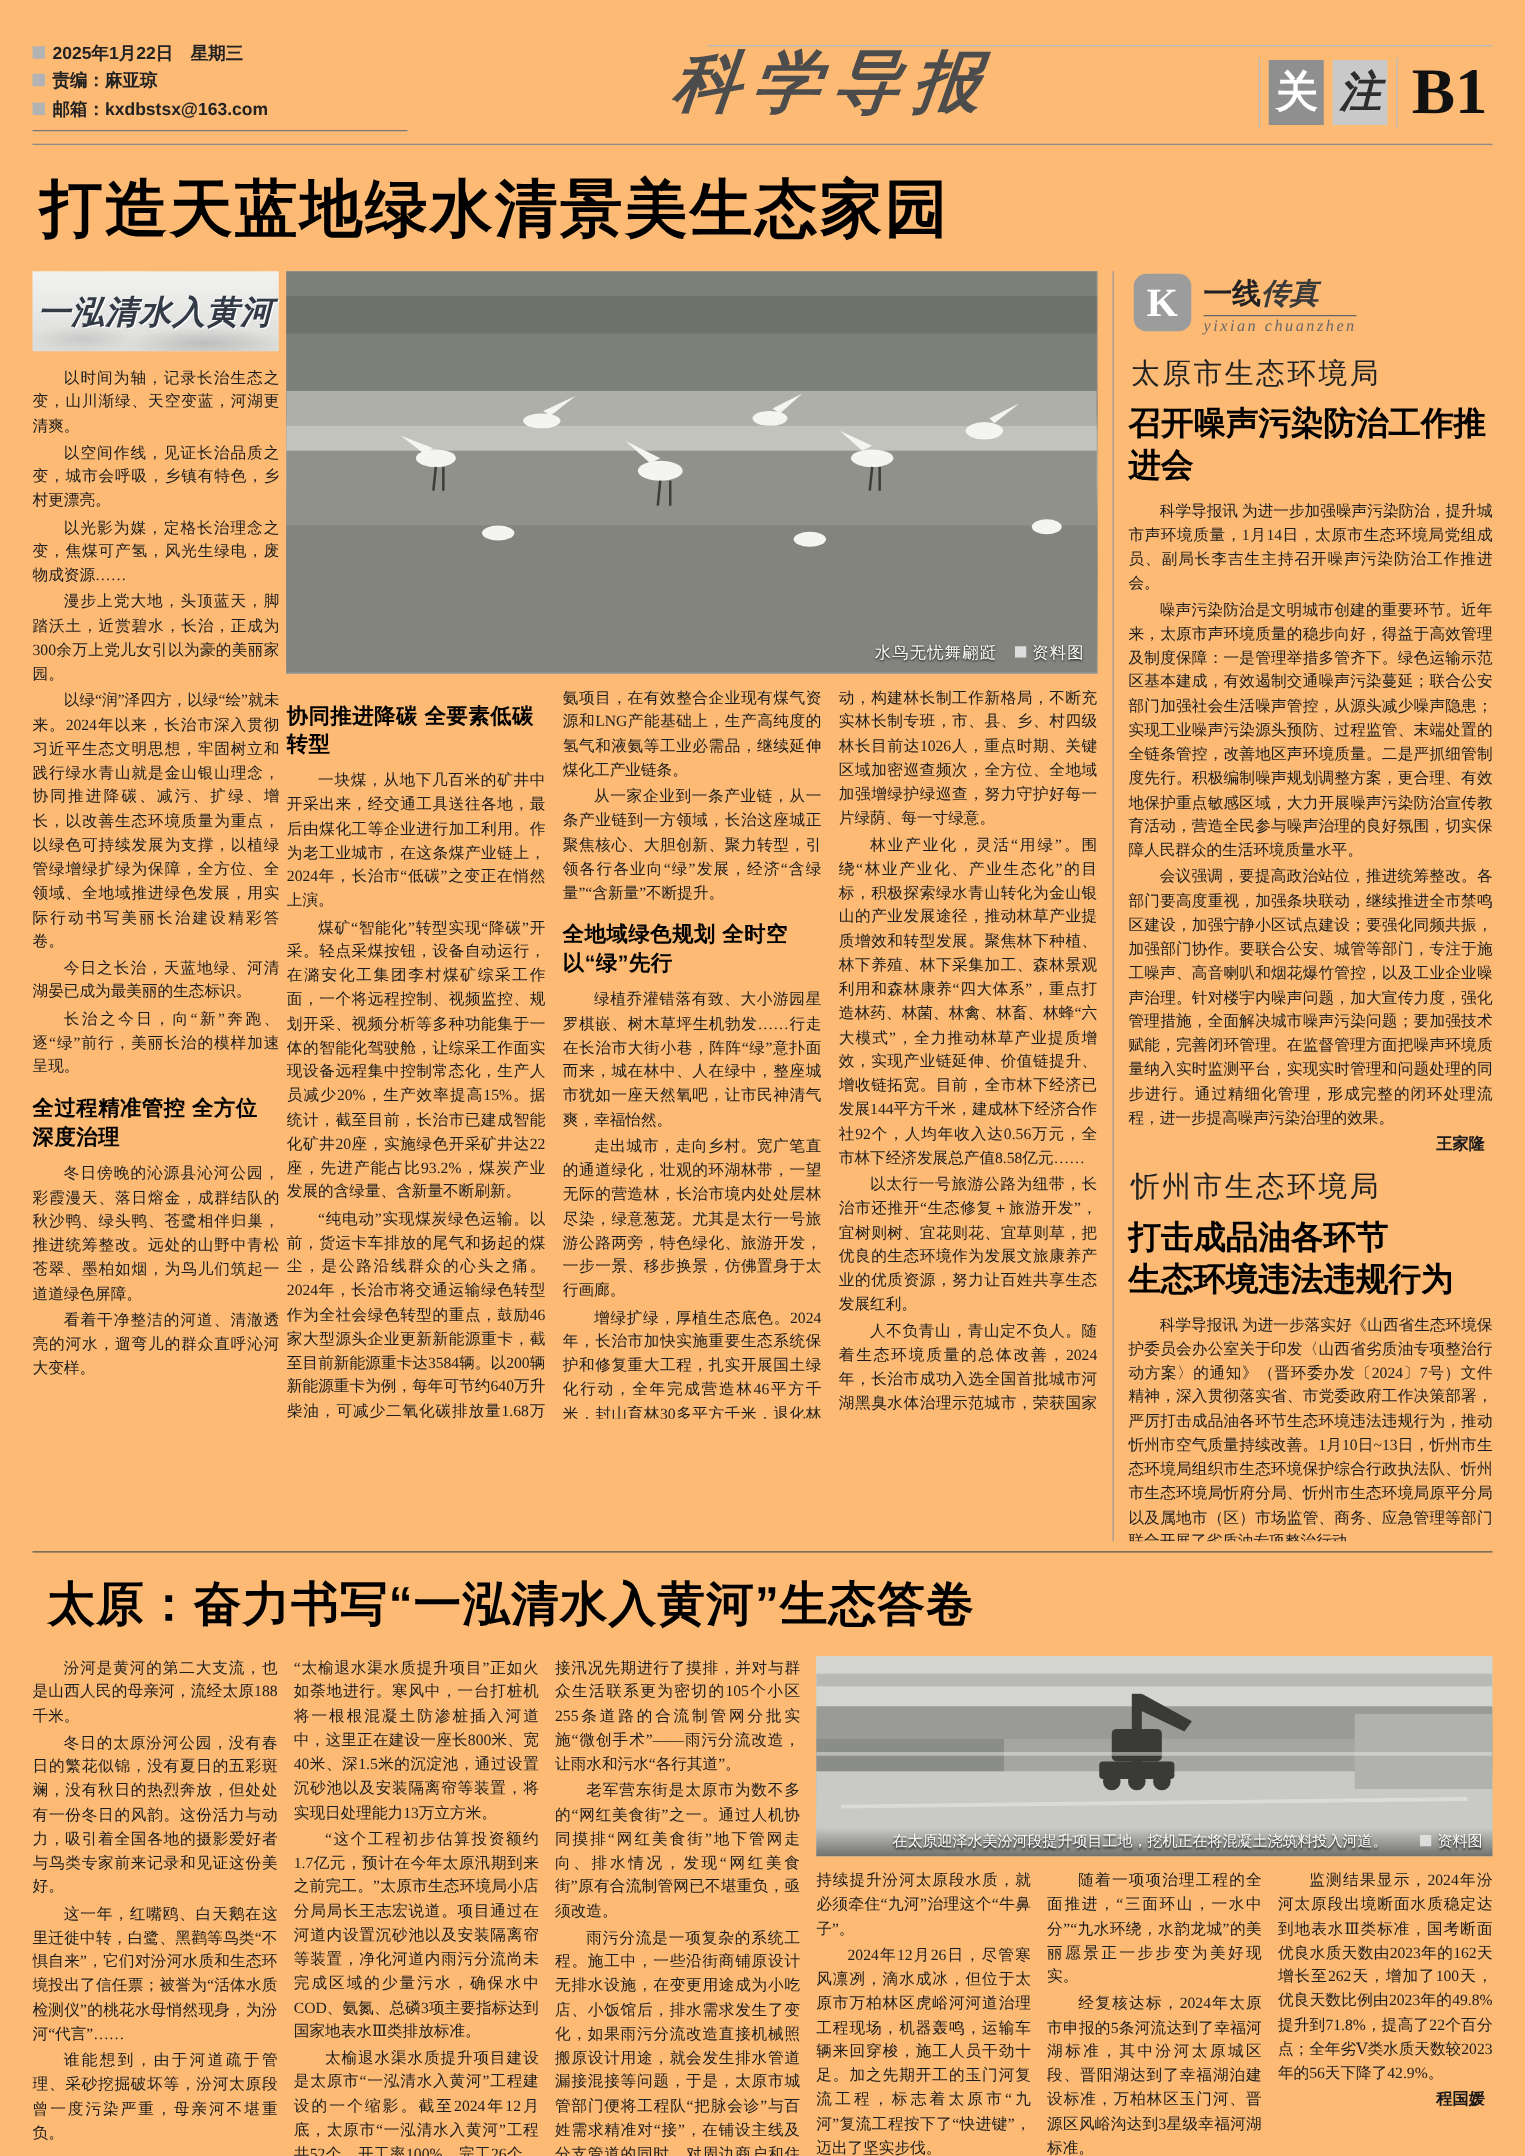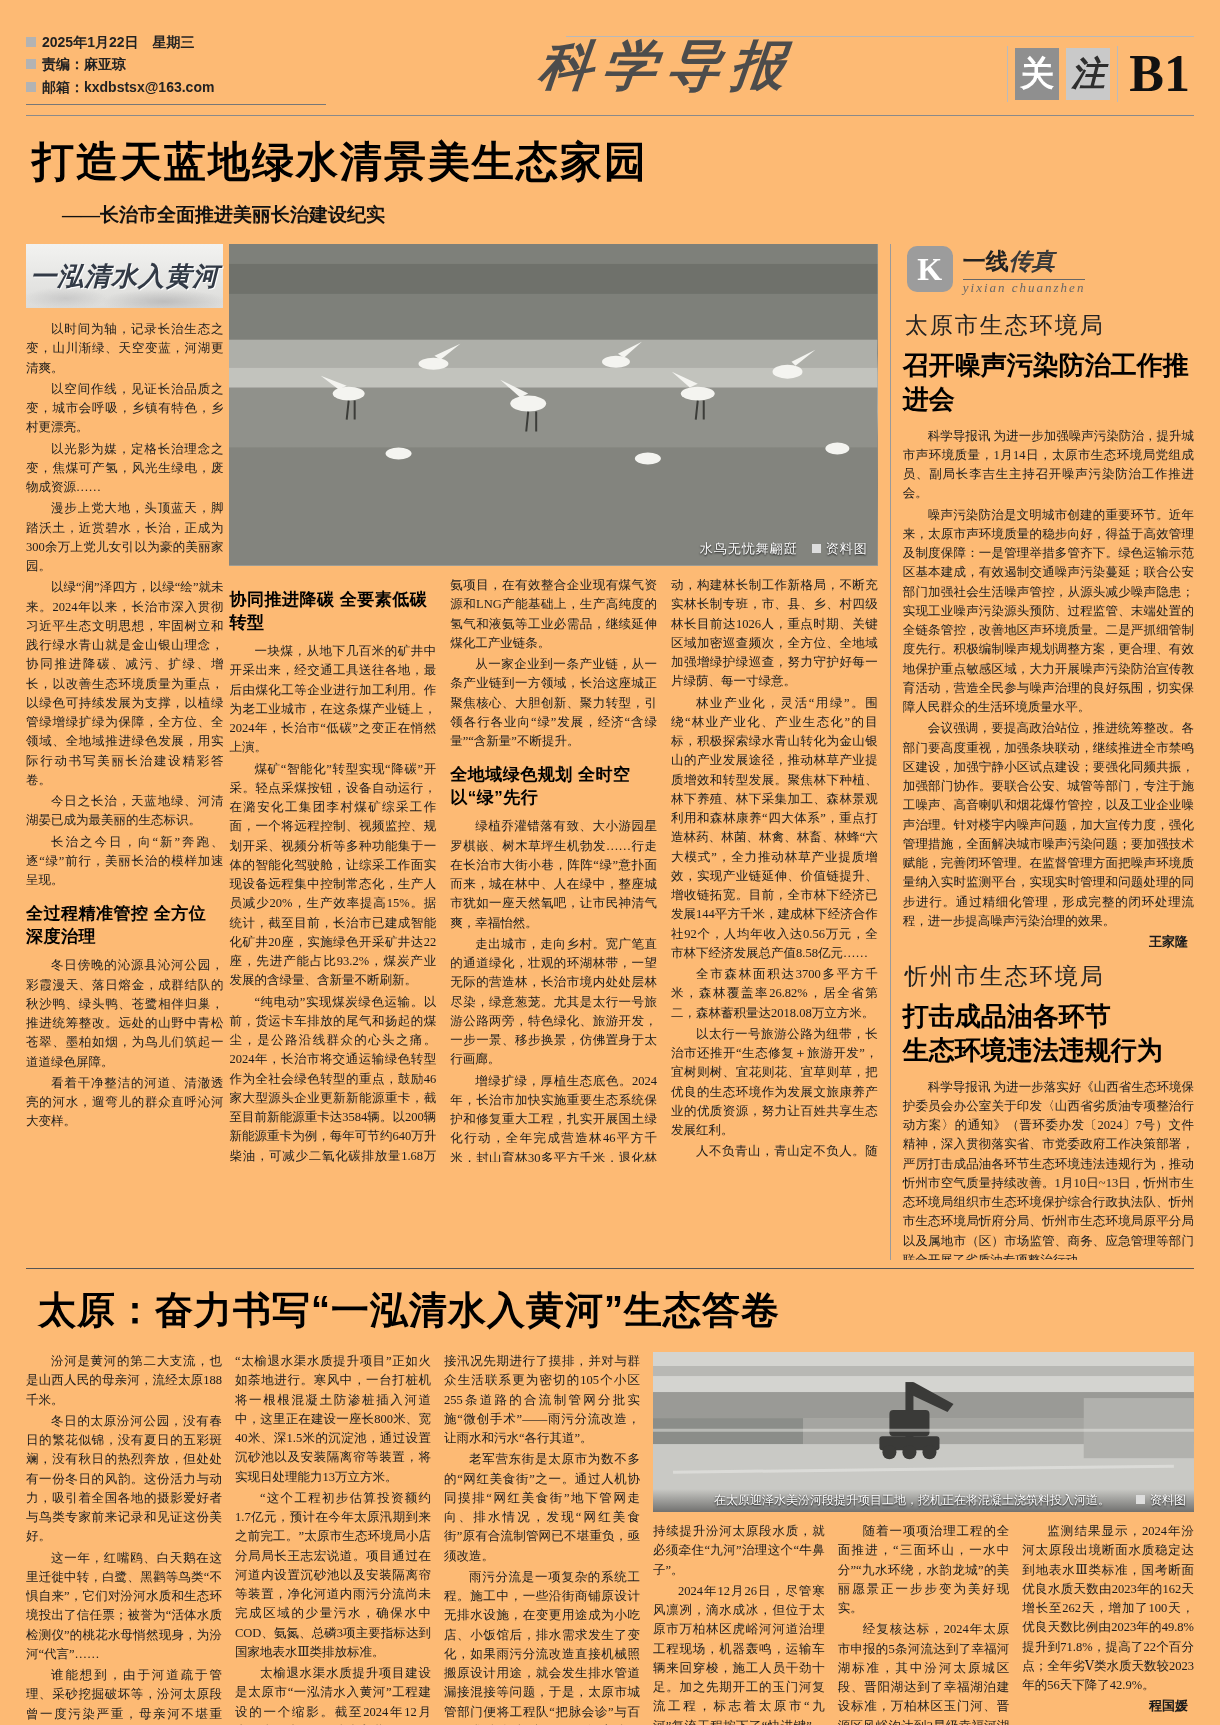--- a/index.html
+++ b/index.html
@@ -12,21 +12,21 @@
   .meta div{font-size:14px;font-weight:bold;color:#222;line-height:1.6;font-family:"Liberation Sans","DejaVu Sans",sans-serif;}
   .sq{display:inline-block;width:10px;height:10px;background:#b3b3b3;margin-right:6px;}
   .masthead{flex:1;text-align:center;font-size:54px;font-weight:bold;font-style:italic;color:#4c4c4c;letter-spacing:10px;transform:skewX(-6deg);padding-bottom:2px;}
   .tags{display:flex;align-items:center;gap:7px;padding-bottom:2px;}
   .vr{width:1px;height:56px;background:#bbb;}
   .tagbox{width:44px;height:52px;display:flex;align-items:center;justify-content:center;font-size:34px;font-weight:900;}
   .tag1{background:#8f8f8f;color:#fff;font-family:"Liberation Sans","DejaVu Sans",sans-serif;}
   .tag2{background:#c9c9c9;color:#2e2e2e;font-style:italic;}
   .pageno{font-size:52px;font-weight:900;color:#111;padding:0 4px;}
   
-  .lead-hl{font-family:"Liberation Sans","DejaVu Sans",sans-serif;font-size:42px;font-weight:900;letter-spacing:2px;color:#000;margin:18px 0 12px 6px;}
+  .lead-hl{font-family:"Liberation Sans","DejaVu Sans",sans-serif;font-size:50px;font-weight:900;letter-spacing:2px;color:#000;margin:18px 0 12px 6px;}
   .lead-sub{font-size:19px;color:#111;margin:12px 0 0 36px;font-weight:bold;}
   .lead-row{display:flex;margin-top:16px;}
   .lcol{width:198px;}
   .badge{height:64px;margin-bottom:12px;position:relative;background:
     radial-gradient(60px 16px at 20% 85%,#c9c9c9 0%,rgba(200,200,200,0) 70%),
     radial-gradient(90px 18px at 70% 90%,#bdbdbd 0%,rgba(200,200,200,0) 70%),
     linear-gradient(#f2f2f0,#dcdcda);display:flex;align-items:center;justify-content:center;}
   .badge span{font-size:26px;font-weight:900;font-style:italic;color:#323a46;letter-spacing:1px;text-shadow:1px 1px 0 #fff;}
   .lcol .tb{height:816px;overflow:hidden;}
   .mainarea{width:650px;margin-left:6px;}
@@ -81,21 +81,20 @@
     <div class="tags">
       <div class="vr"></div>
       <div class="tagbox tag1">关</div>
       <div class="tagbox tag2">注</div>
       <div class="vr"></div>
       <div class="pageno">B1</div>
     </div>
   </div>
 
   <h1 class="lead-hl">打造天蓝地绿水清景美生态家园</h1>
-  <div class="lead-sub">——长治市全面推进美丽长治建设纪实</div>
 
   <div class="lead-row">
     <div class="lcol">
       <div class="badge">
           <span>一泓清水入黄河</span>
         </div>
       <div class="tb">
           <p class="para">以时间为轴，记录长治生态之变，山川渐绿、天空变蓝，河湖更清爽。</p>
           <p class="para">以空间作线，见证长治品质之变，城市会呼吸，乡镇有特色，乡村更漂亮。</p>
           <p class="para">以光影为媒，定格长治理念之变，焦煤可产氢，风光生绿电，废物成资源……</p>
@@ -154,21 +153,20 @@
             <p class="para cont">氨项目，在有效整合企业现有煤气资源和LNG产能基础上，生产高纯度的氢气和液氨等工业必需品，继续延伸煤化工产业链条。</p>
             <p class="para">从一家企业到一条产业链，从一条产业链到一方领域，长治这座城正聚焦核心、大胆创新、聚力转型，引领各行各业向“绿”发展，经济“含绿量”“含新量”不断提升。</p>
             <h3 class="subhd">全地域绿色规划 全时空以“绿”先行</h3>
             <p class="para">绿植乔灌错落有致、大小游园星罗棋嵌、树木草坪生机勃发……行走在长治市大街小巷，阵阵“绿”意扑面而来，城在林中、人在绿中，整座城市犹如一座天然氧吧，让市民神清气爽，幸福怡然。</p>
             <p class="para">走出城市，走向乡村。宽广笔直的通道绿化，壮观的环湖林带，一望无际的营造林，长治市境内处处层林尽染，绿意葱茏。尤其是太行一号旅游公路两旁，特色绿化、旅游开发，一步一景、移步换景，仿佛置身于太行画廊。</p>
             <p class="para">增绿扩绿，厚植生态底色。2024年，长治市加快实施重要生态系统保护和修复重大工程，扎实开展国土绿化行动，全年完成营造林46平方千米，封山育林30多平方千米，退化林修复25平方千米，飞播造林3.3平方千米，累计完成营造林任务78平方千米。</p>
           </div>
         <div class="ncol">
             <p class="para cont">动，构建林长制工作新格局，不断充实林长制专班，市、县、乡、村四级林长目前达1026人，重点时期、关键区域加密巡查频次，全方位、全地域加强增绿护绿巡查，努力守护好每一片绿荫、每一寸绿意。</p>
             <p class="para">林业产业化，灵活“用绿”。围绕“林业产业化、产业生态化”的目标，积极探索绿水青山转化为金山银山的产业发展途径，推动林草产业提质增效和转型发展。聚焦林下种植、林下养殖、林下采集加工、森林景观利用和森林康养“四大体系”，重点打造林药、林菌、林禽、林畜、林蜂“六大模式”，全力推动林草产业提质增效，实现产业链延伸、价值链提升、增收链拓宽。目前，全市林下经济已发展144平方千米，建成林下经济合作社92个，人均年收入达0.56万元，全市林下经济发展总产值8.58亿元……</p>
-            <p class="para">全市森林面积达3700多平方千米，森林覆盖率26.82%，居全省第二，森林蓄积量达2018.08万立方米。</p>
             <p class="para">以太行一号旅游公路为纽带，长治市还推开“生态修复＋旅游开发”，宜树则树、宜花则花、宜草则草，把优良的生态环境作为发展文旅康养产业的优质资源，努力让百姓共享生态发展红利。</p>
             <p class="para">人不负青山，青山定不负人。随着生态环境质量的总体改善，2024年，长治市成功入选全国首批城市河湖黑臭水体治理示范城市，荣获国家生态文明建设示范区称号……</p>
           </div>
       </div>
     </div>
 
     <div class="sidebar">
       <div class="brand">
         <div class="klogo">K</div>
         <div>

